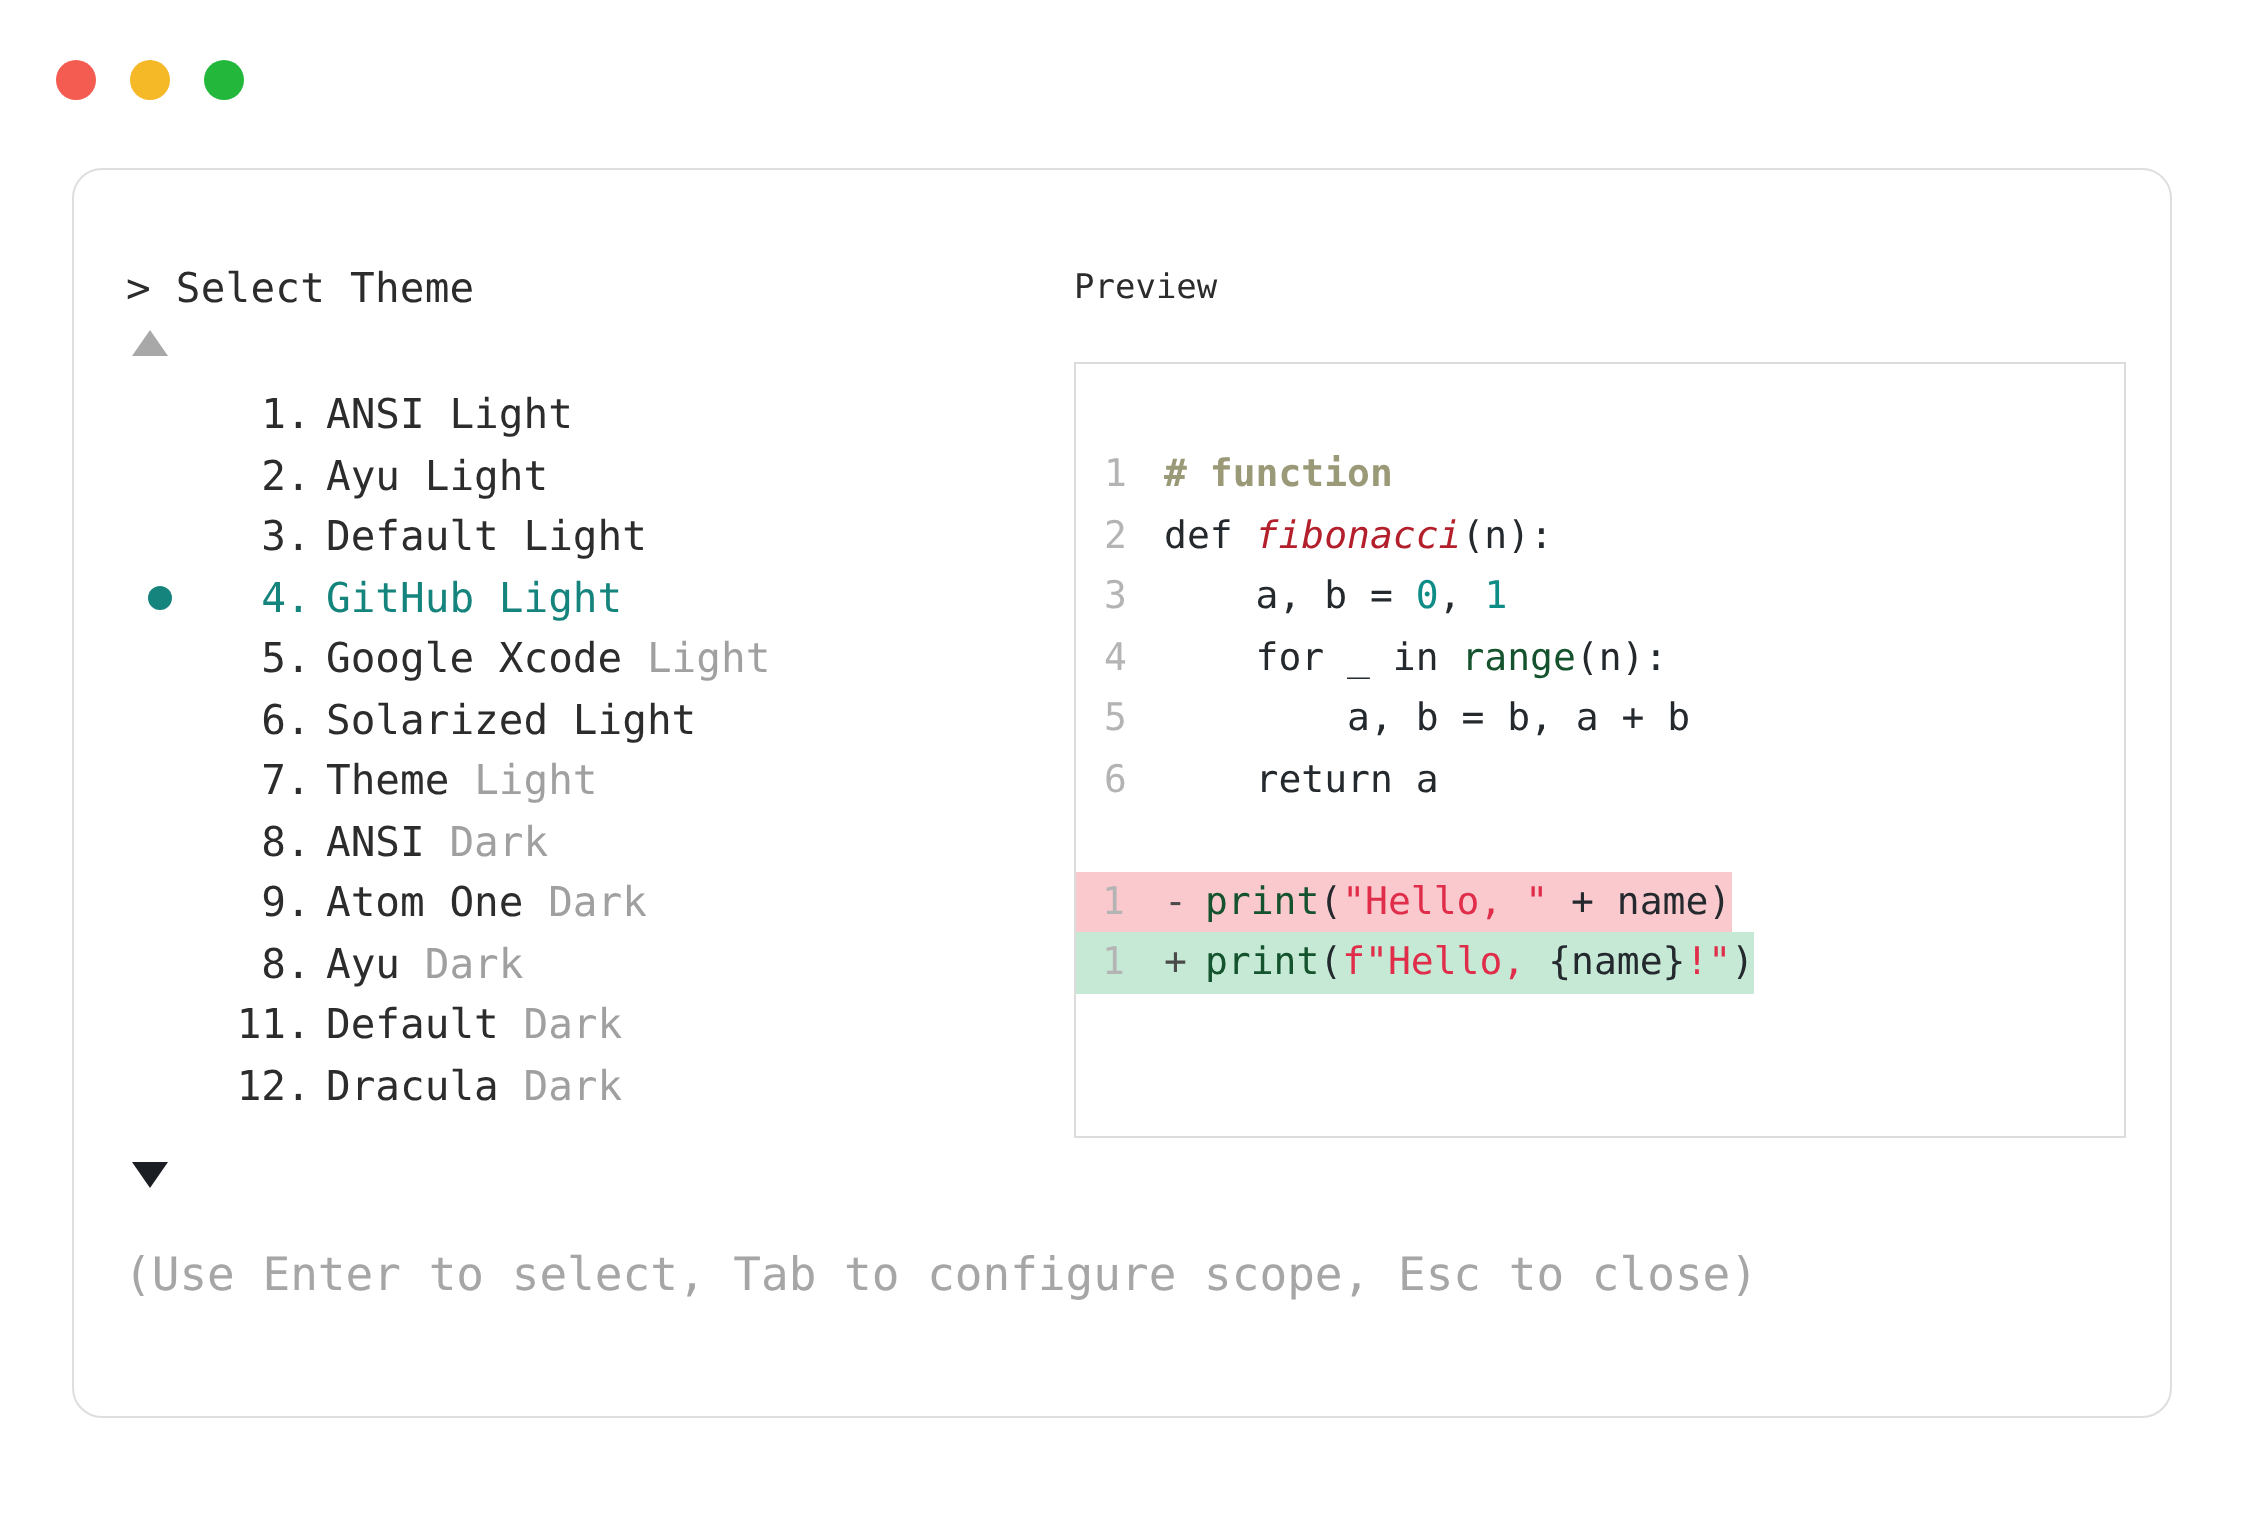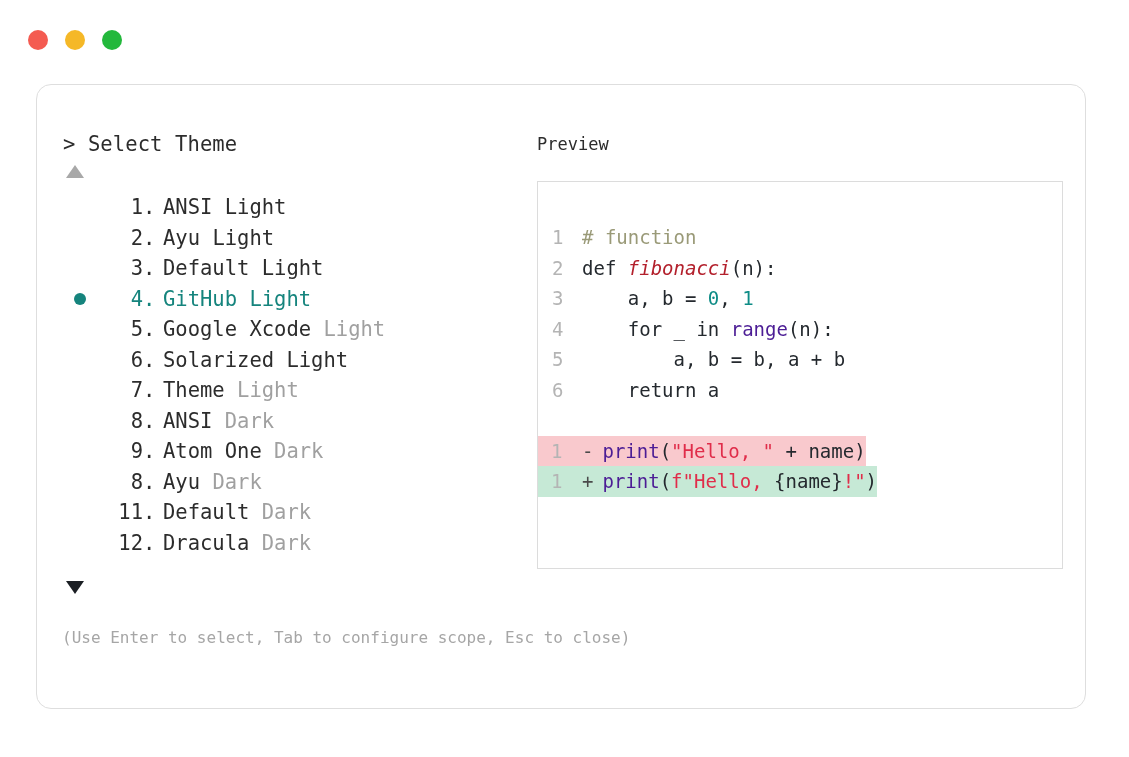--- a/index.html
+++ b/index.html
@@ -189,25 +189,25 @@
     width: 30px;
     padding-left: 14px;
     color: #b4b4b4;
     text-align: left;
   }
   .ctext {
     color: #24292e;
   }
 
   
-  .tok-comment { color: #9a9a78; }
+  .tok-comment { color: #9a9a78; font-weight: bold; }
   .tok-kw      { color: #24292e; }
   .tok-fn      { color: #b3202c; font-style: italic; }
   .tok-num     { color: #0e8c86; }
-  .tok-builtin { color: #4c1d95; }
+  .tok-builtin { color: #14532d; }
   .tok-str     { color: #e02d4a; }
   .tok-plain   { color: #24292e; }
 
   .diff-gap { height: 30.5px; }
 
   .diff-line .lno { color: #b4b4b4; }
   .diff-line {
     display: flex;
     align-items: baseline;
     height: 30.5px;
@@ -227,21 +227,21 @@
   .diff-del .diff-row-bg { background: #f9c9cd; }
   .diff-add .diff-row-bg { background: #c6e9d6; }
   .diff-row-bg .lno { padding-left: 13px; flex: 0 0 31px; width: 31px; }
   .diff-sign { padding-right: 9px; color: #4a4a4a; }
 
   
   .hint {
     position: absolute;
     left: 25px;
     top: 540px;
-    font-size: 16px;
+    font-size: 23px;
     line-height: 26px;
     color: #a6a6a6;
     white-space: pre;
     text-align: right;
   }
 </style>
 </head>
 <body>
 
 <div class="titlebar">

